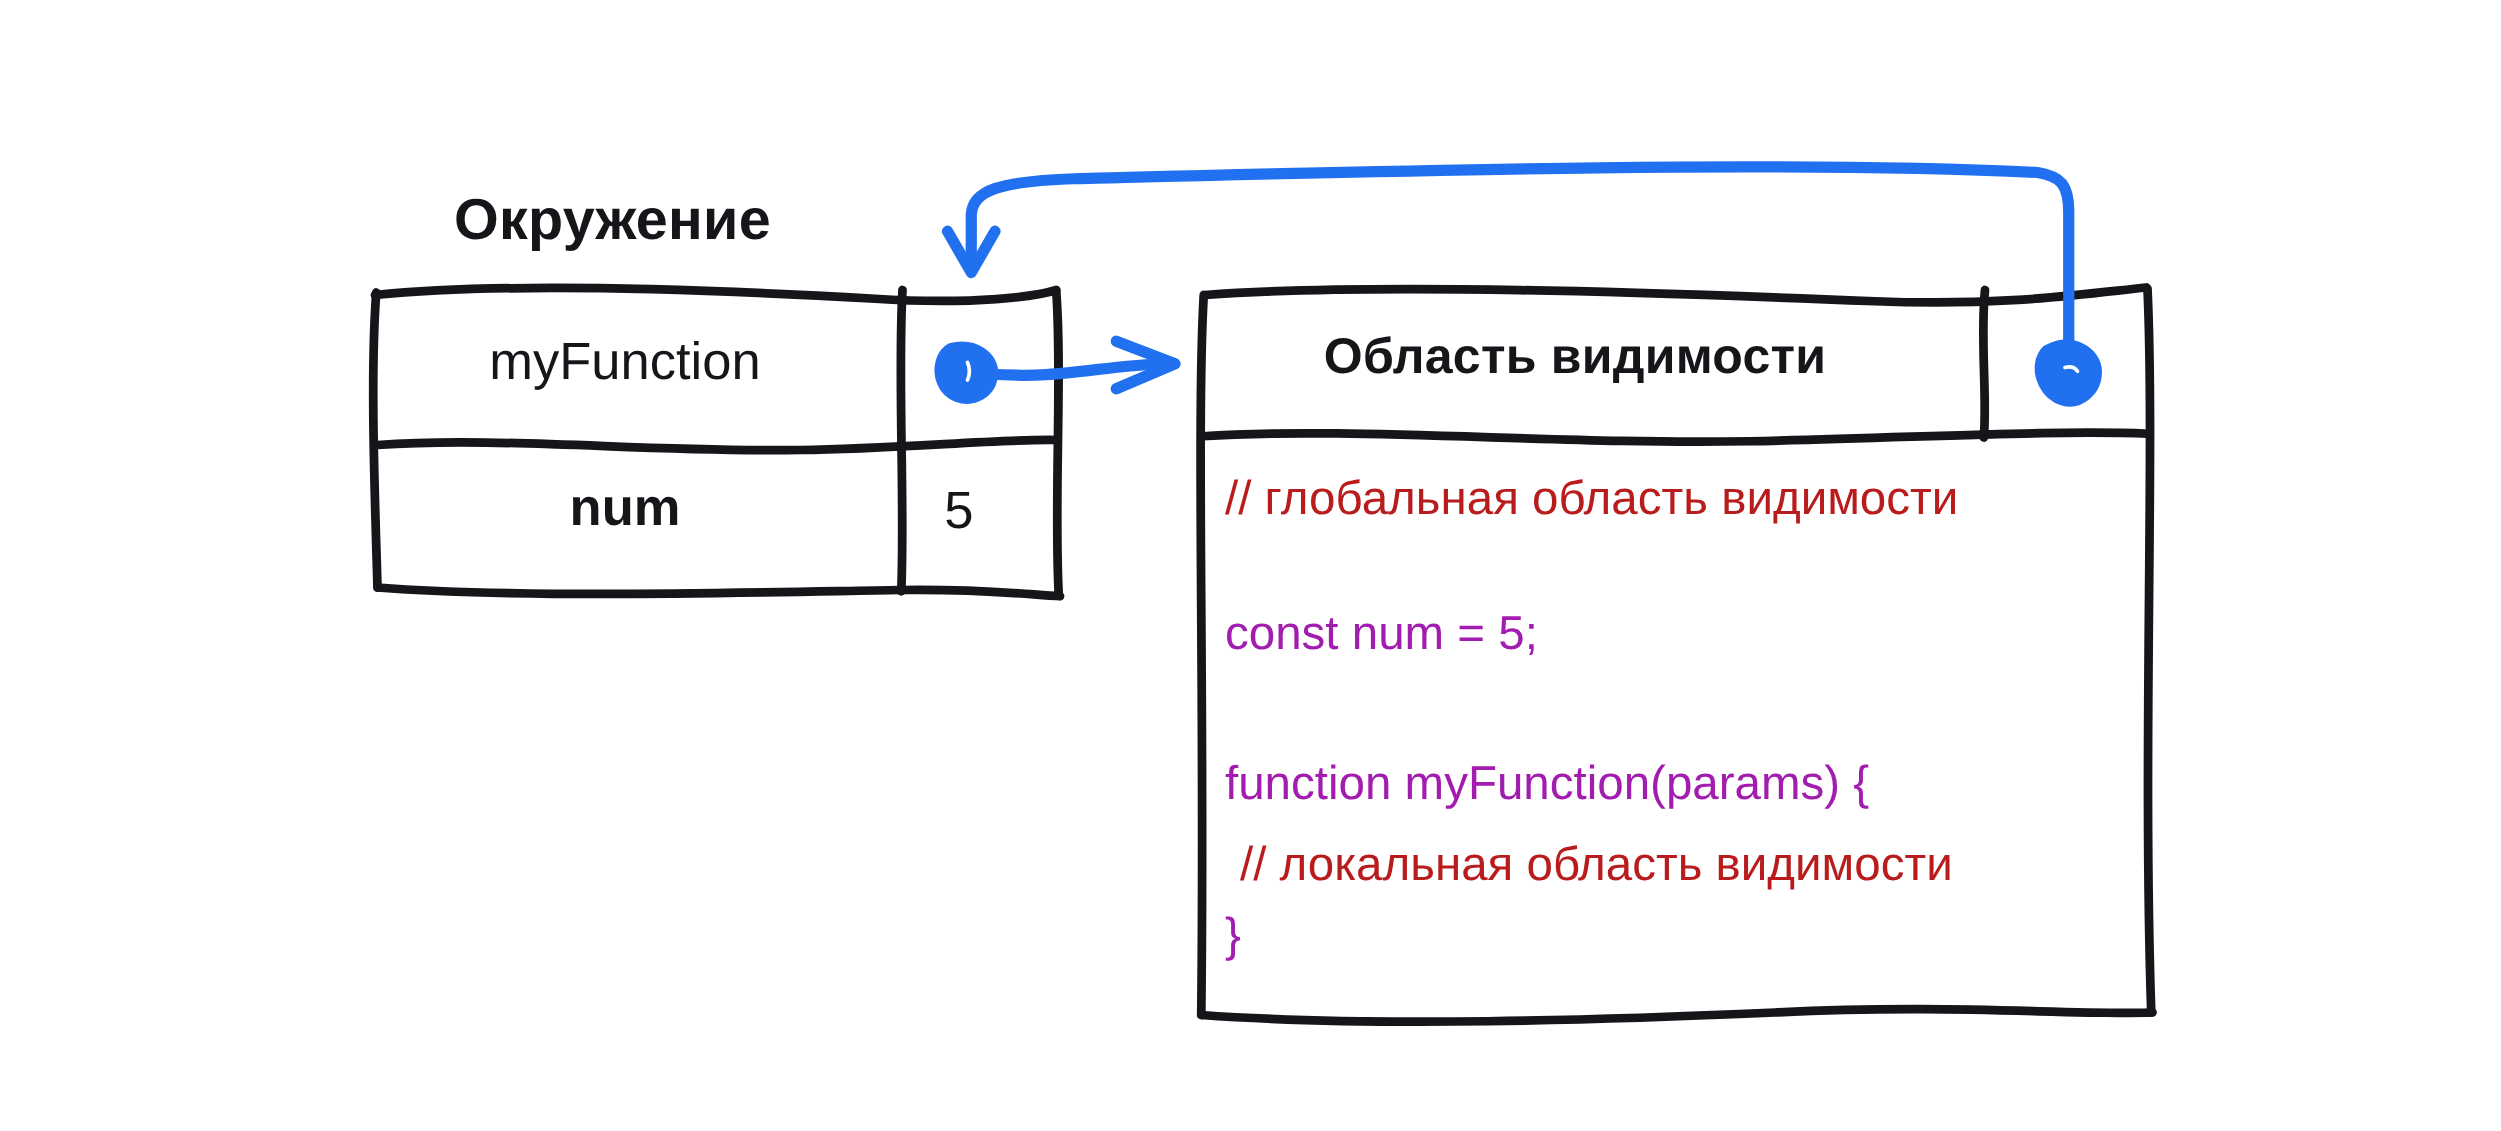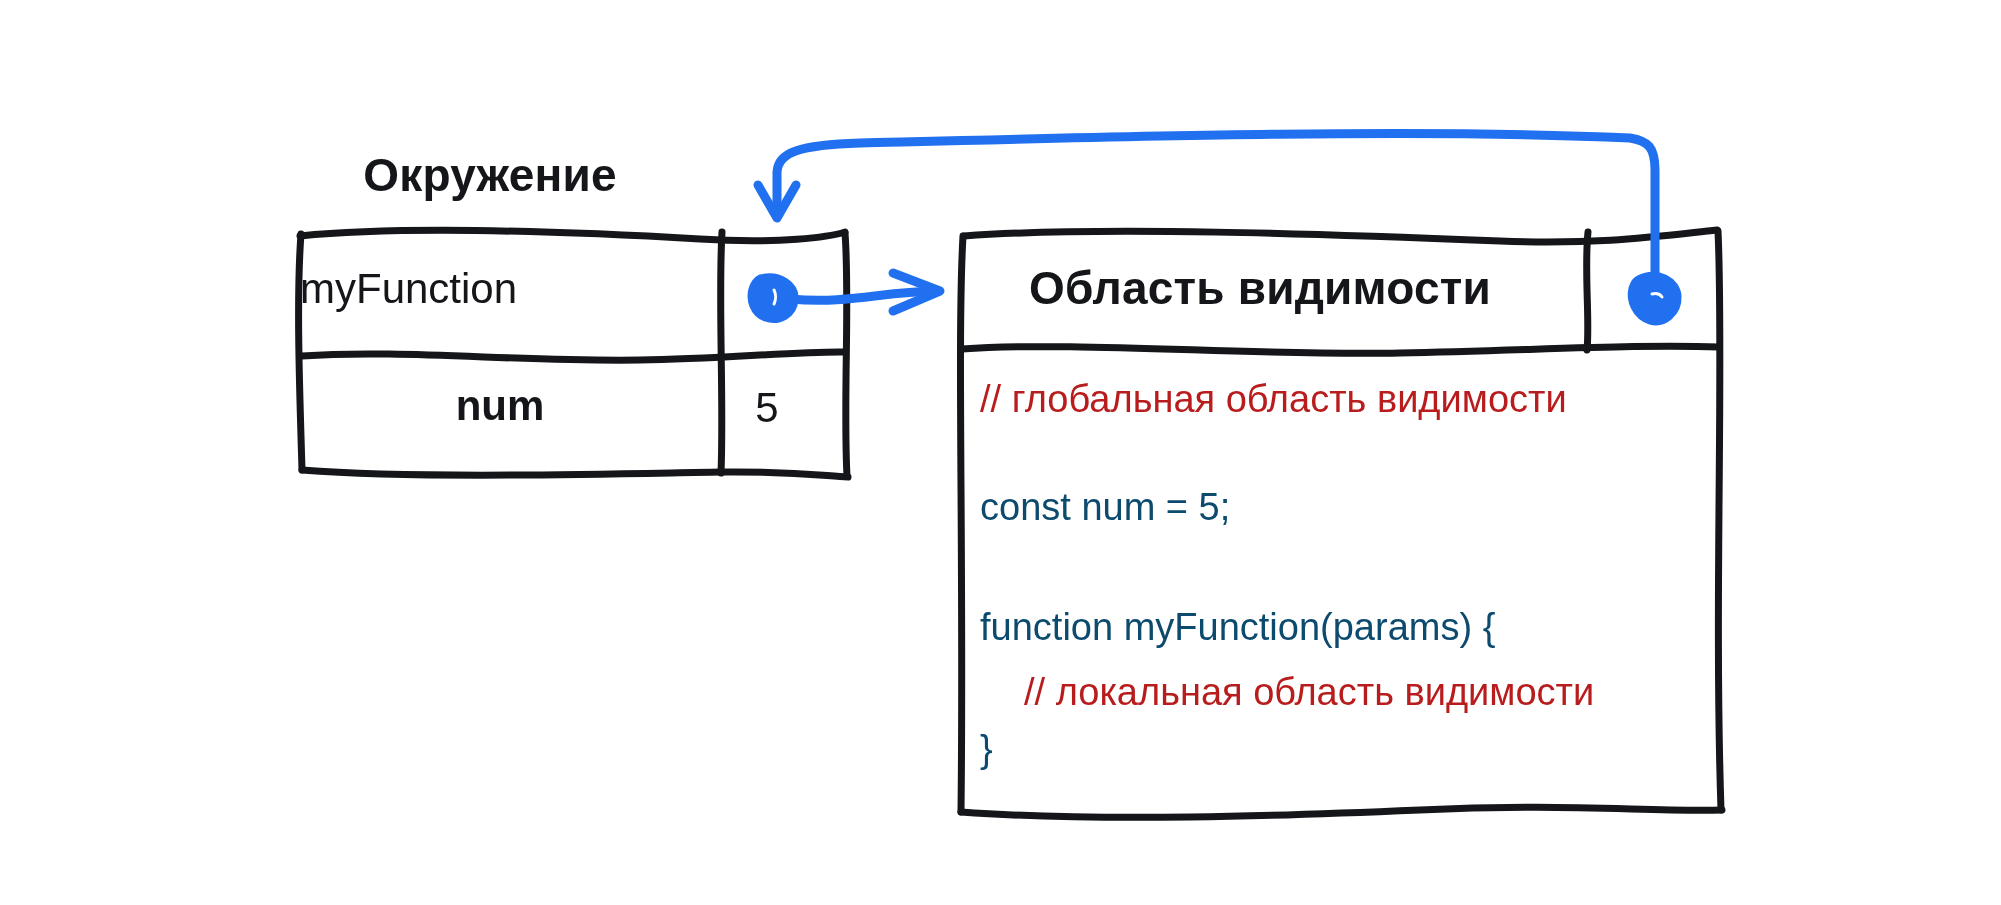--- a/index.html
+++ b/index.html
@@ -45,21 +45,21 @@
     font-size: 46px;
     font-weight: 700;
     letter-spacing: 0.2px;
   }
 
   
   #env-row0-key {
     left: 300px;
     top: 268px;
     width: 400px;
-    text-align: left;
+    text-align: center;
     font-size: 42px;
     font-weight: 400;
   }
   #env-row1-key {
     left: 300px;
     top: 385px;
     width: 400px;
     text-align: center;
     font-size: 42px;
     font-weight: 700;
@@ -72,38 +72,38 @@
     font-size: 42px;
     font-weight: 400;
   }
 
   
   #scope-title {
     left: 960px;
     top: 265px;
     width: 600px;
     text-align: center;
-    font-size: 46px;
+    font-size: 40px;
     font-weight: 700;
     letter-spacing: 0.2px;
   }
   .code-line {
     position: absolute;
     white-space: pre;
     font-size: 38px;
     font-weight: 400;
-    color: #0c4a6e;
+    color: #a21caf;
     line-height: 1;
   }
   .code-line.comment { color: #b91c1c; }
 
   #code-l0 { left: 980px; top: 380px; }
   #code-l1 { left: 980px; top: 488px; }
   #code-l2 { left: 980px; top: 608px; }
-  #code-l3 { left: 1024px; top: 673px; text-align: center; }
+  #code-l3 { left: 992px; top: 673px; text-align: center; }
   #code-l4 { left: 980px; top: 730px; }
 </style>
 </head>
 <body>
 
 <div id="diagram-root">
 
   <svg class="layer" viewBox="0 0 2001 905" width="2001" height="905" xmlns="http://www.w3.org/2000/svg">
 
     <g fill="none" stroke="#15161a" stroke-width="7" stroke-linecap="round" stroke-linejoin="round">

